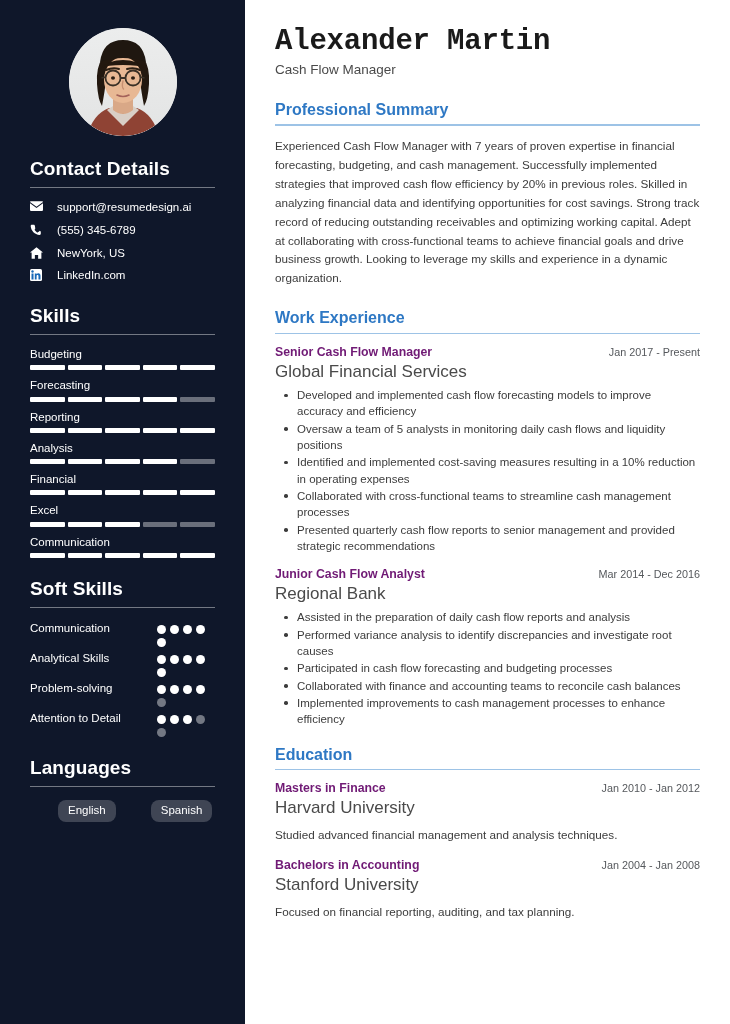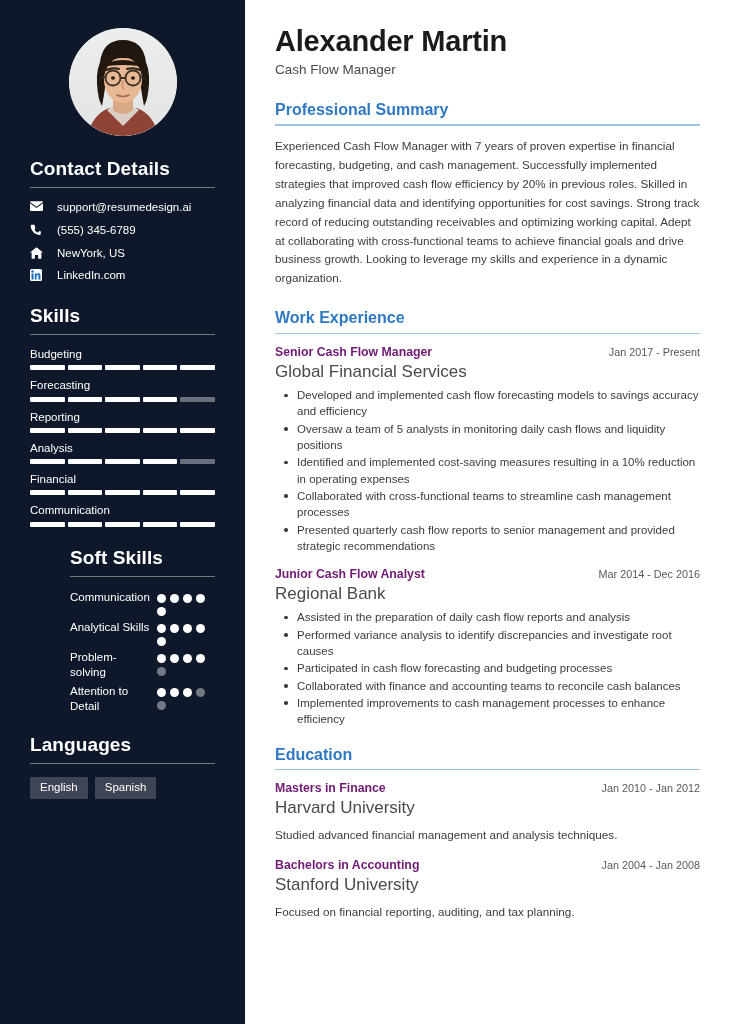--- a/index.html
+++ b/index.html
@@ -95,21 +95,21 @@
   }
   .seg {
     height: 5px;
     flex: 1 1 0;
     background: #ffffff;
     border-radius: 1px;
   }
   .seg.off { background: rgba(255,255,255,0.38); }
 
   
-  .soft-block { margin-bottom: 20px; margin-left: 40px; }
+  .soft-block { margin-bottom: 20px; }
   .soft-row {
     display: flex;
     align-items: flex-start;
     margin-bottom: 4px;
   }
   .soft-name {
     font-size: 11.5px;
     color: #ffffff;
     line-height: 1.32;
     flex: 1 1 auto;
@@ -132,36 +132,38 @@
   .dot.off { background: rgba(255,255,255,0.42); }
 
   
   .lang-block { }
   .lang-pills { display: flex; flex-wrap: wrap; gap: 7px; }
   .lang-pill {
     background: rgba(255,255,255,0.20);
     color: #ffffff;
     font-size: 11.5px;
     padding: 4px 10px 5px 10px;
-    border-radius: 1px;
+    border-radius: 8px;
     line-height: 1.15;
+    margin-left: 28px;
   }
 
   
   #main {
     flex: 1 1 auto;
     padding: 26px 30px 20px 30px;
     background: #ffffff;
   }
   .name {
     font-size: 29px;
     font-weight: bold;
     color: #1a1a1a;
     letter-spacing: -0.2px;
     line-height: 1.1;
+    font-family: Liberation Mono, monospace;
   }
   .role {
     font-size: 13.5px;
     color: #4a4a4a;
     margin-top: 4px;
     margin-bottom: 22px;
     line-height: 1.2;
   }
   .main-h {
     font-size: 16px;
@@ -391,20 +393,30 @@
             <div class="skill-name">Financial</div>
             <div class="skill-bar">
               <span class="seg"></span>
               <span class="seg"></span>
               <span class="seg"></span>
               <span class="seg"></span>
               <span class="seg"></span>
             </div>
           </div>
           <div class="skill-item">
+            <div class="skill-name">Excel</div>
+            <div class="skill-bar">
+              <span class="seg"></span>
+              <span class="seg"></span>
+              <span class="seg"></span>
+              <span class="seg off"></span>
+              <span class="seg off"></span>
+            </div>
+          </div>
+          <div class="skill-item">
             <div class="skill-name">Communication</div>
             <div class="skill-bar">
               <span class="seg"></span>
               <span class="seg"></span>
               <span class="seg"></span>
               <span class="seg"></span>
               <span class="seg"></span>
             </div>
           </div>
         </div>
@@ -483,21 +495,21 @@
       <div class="main-h">Work Experience</div>
       <div class="main-rule"></div>
       <div id="exp-list">
           <div class="entry">
             <div class="entry-head">
               <div class="entry-title">Senior Cash Flow Manager</div>
               <div class="entry-dates">Jan 2017 - Present</div>
             </div>
             <div class="entry-org">Global Financial Services</div>
             <ul class="bullets">
-              <li>Developed and implemented cash flow forecasting models to savings accuracy and efficiency</li>
+              <li>Developed and implemented cash flow forecasting models to improve accuracy and efficiency</li>
               <li>Oversaw a team of 5 analysts in monitoring daily cash flows and liquidity positions</li>
               <li>Identified and implemented cost-saving measures resulting in a 10% reduction in operating expenses</li>
               <li>Collaborated with cross-functional teams to streamline cash management processes</li>
               <li>Presented quarterly cash flow reports to senior management and provided strategic recommendations</li>
             </ul>
           </div>
           <div class="entry">
             <div class="entry-head">
               <div class="entry-title">Junior Cash Flow Analyst</div>
               <div class="entry-dates">Mar 2014 - Dec 2016</div>

